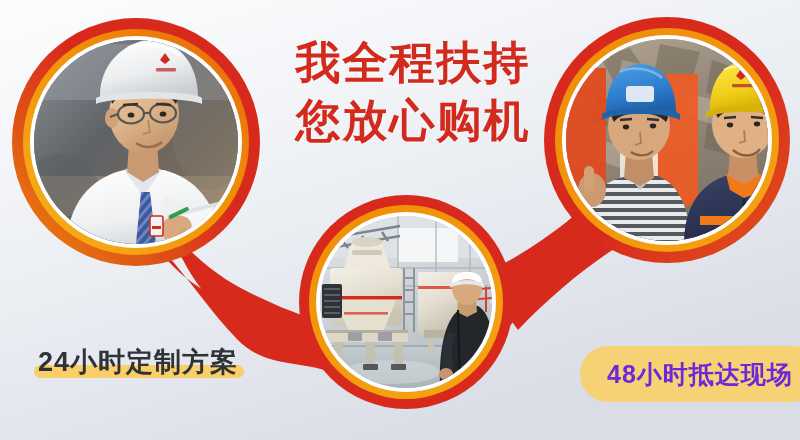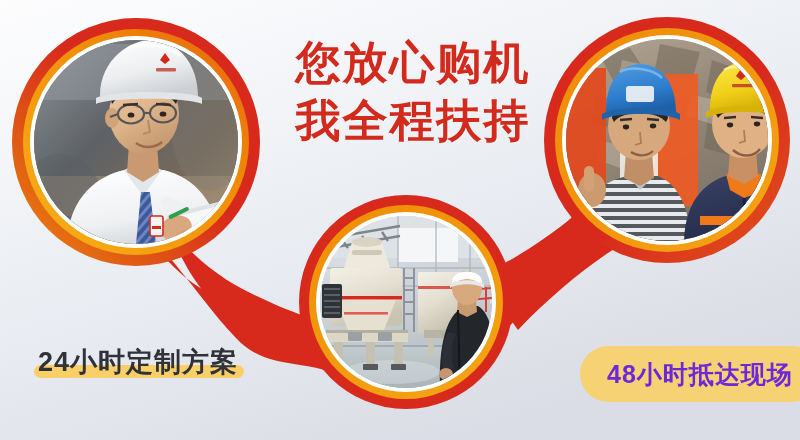--- a/index.html
+++ b/index.html
@@ -491,22 +491,22 @@
           <path d="M 498 314 L 514 314 L 515 324 L 506 328 L 497 324 Z" fill="#bd8e66"></path>
           <ellipse cx="506" cy="304" rx="14" ry="16" fill="#cfa176"></ellipse>
           <path d="M 492 298 C 492 285, 520 285, 520 298 L 519 301 C 512 293, 499 293, 493 301 Z" fill="#f7f8f9"></path>
           <path d="M 490 300 C 498 295, 514 295, 522 300 L 522 304 C 514 299, 498 299, 490 304 Z" fill="#dee2e5"></path>
         </g>
       </g>
     </g>
   </svg>
 
   <div class="headline">
+    <div class="line">我全程扶持</div>
     <div class="line">您放心购机</div>
-    <div class="line">我全程扶持</div>
   </div>
 
   <div class="caption-left">
     <span class="hl-wrap">
       <span class="hl-bar"></span>
       <span class="hl-text">24小时定制方案</span>
     </span>
   </div>
 
   <div class="caption-right">

